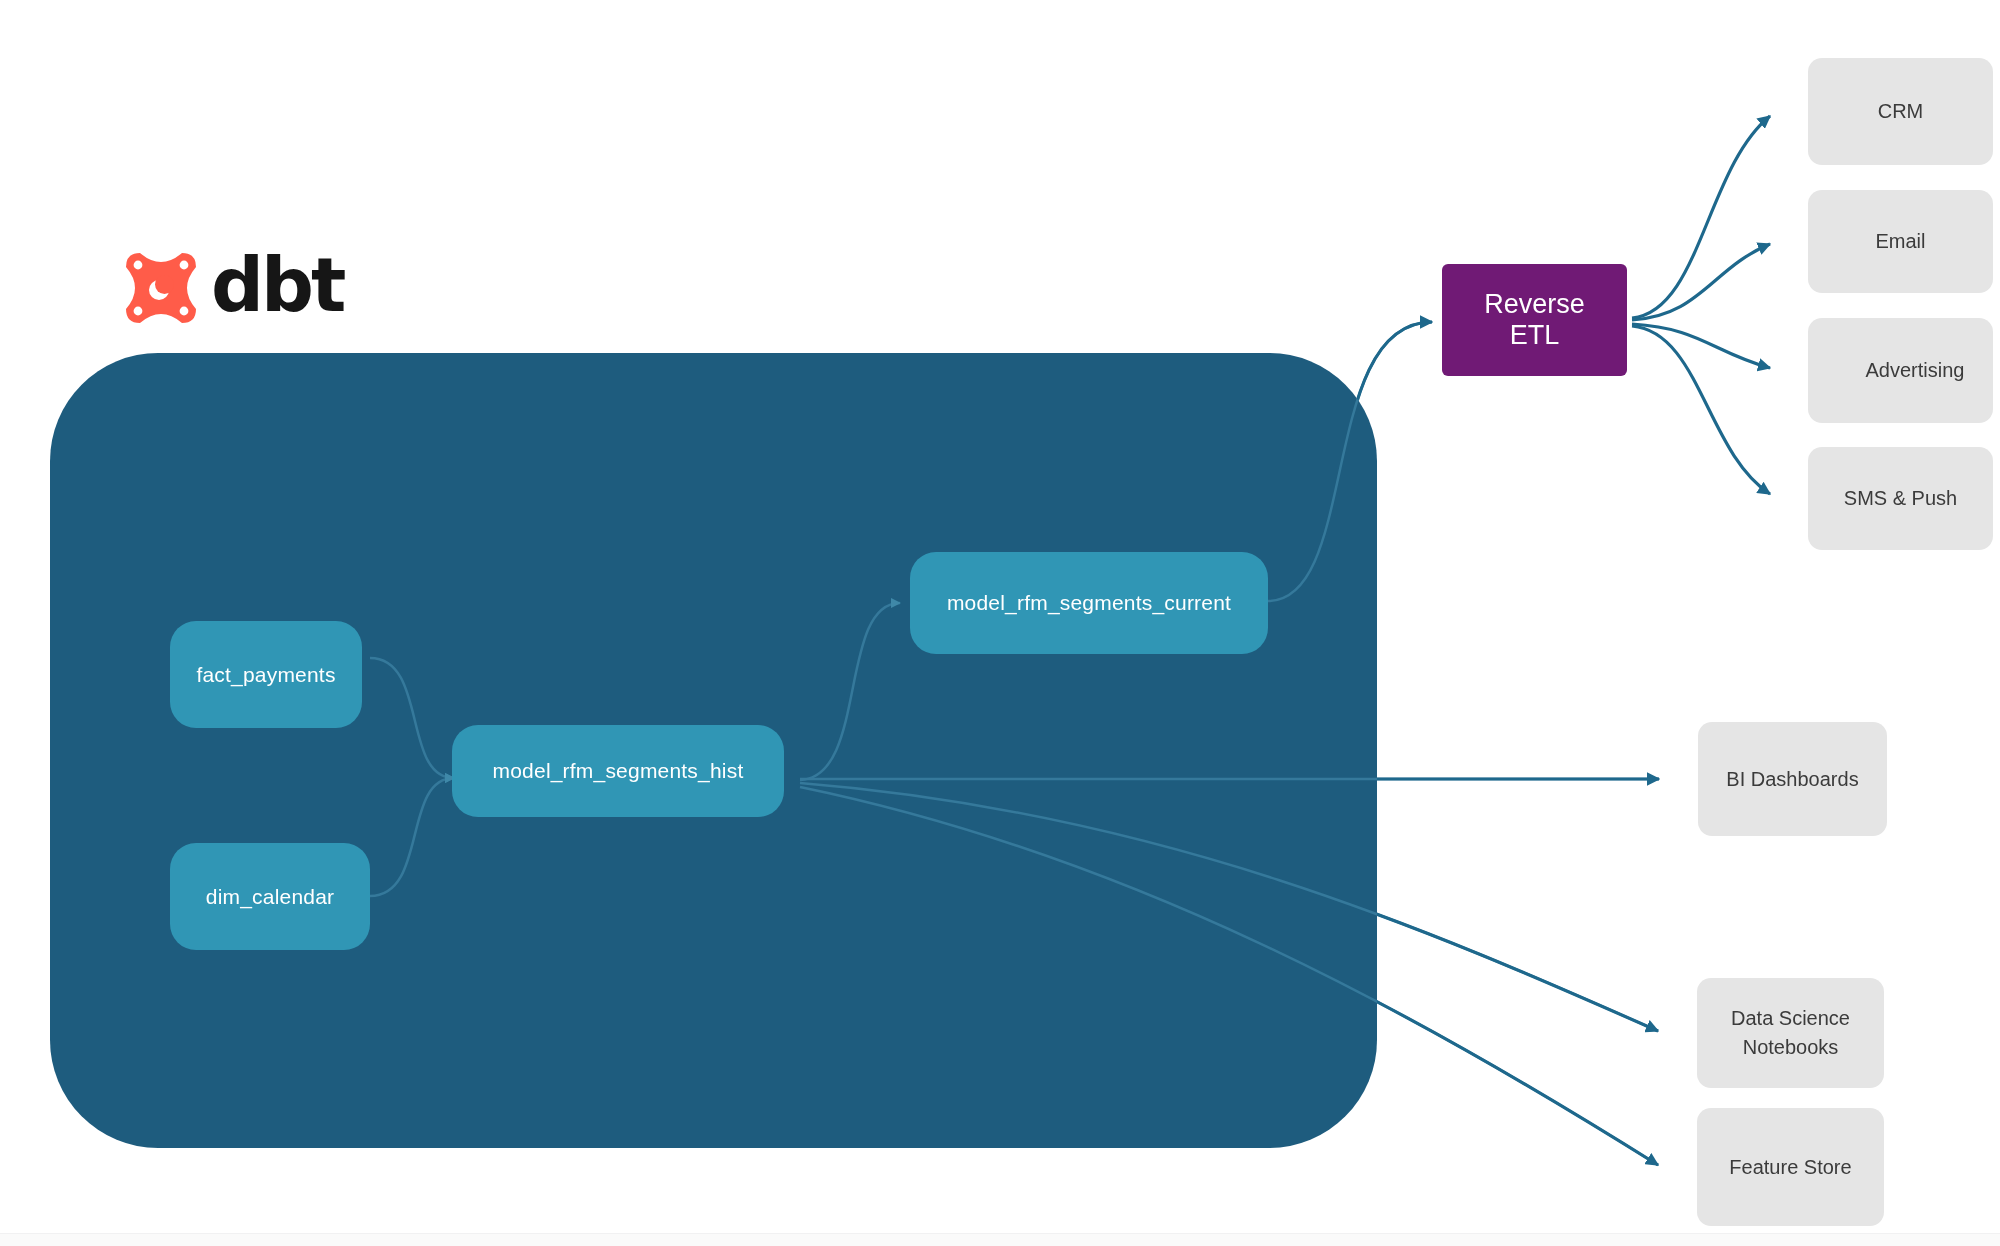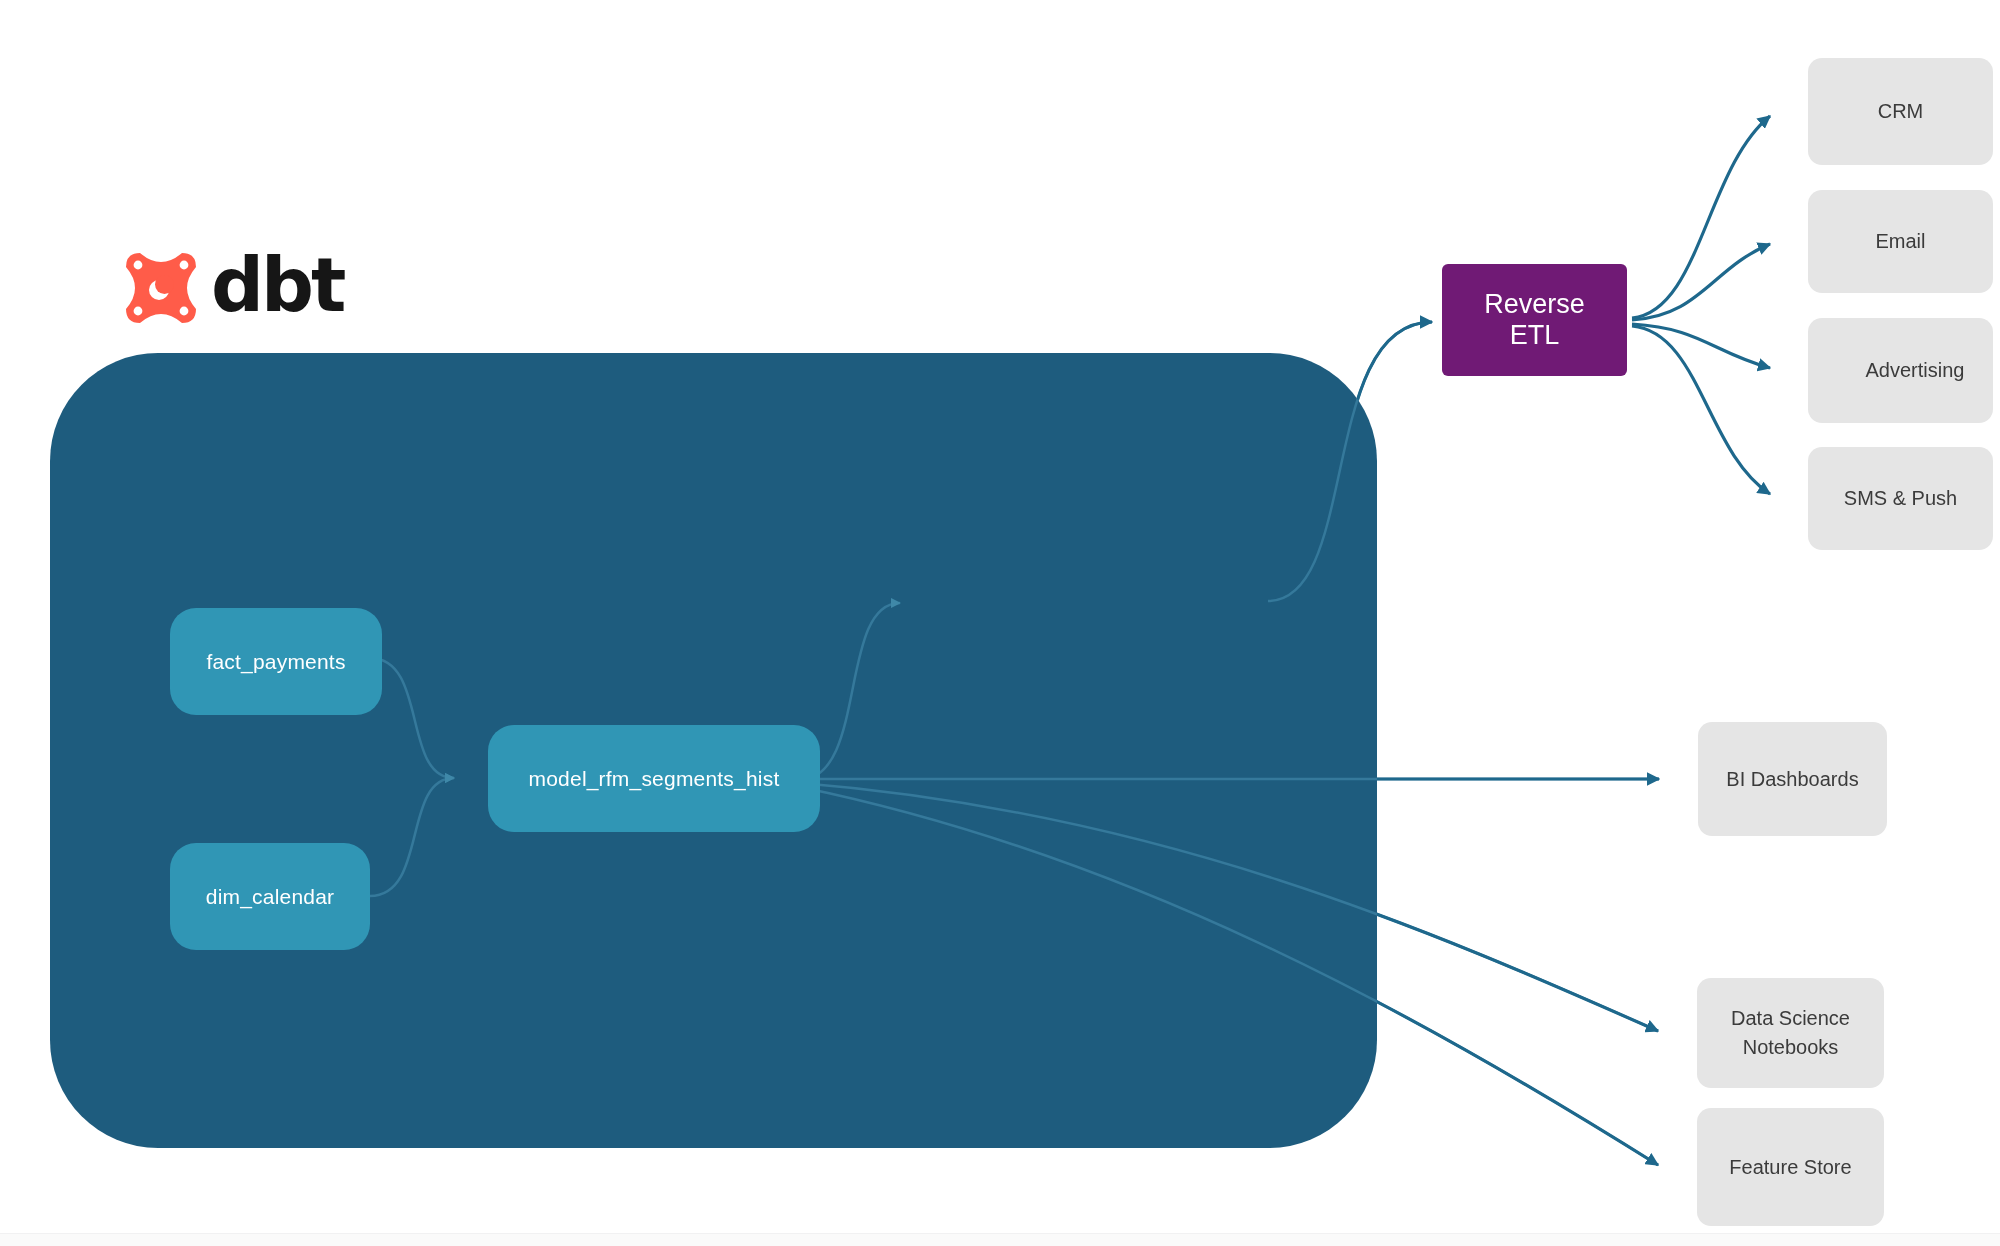--- a/index.html
+++ b/index.html
@@ -34,23 +34,23 @@
     font-size:21px;letter-spacing:.2px;
   }
   .node.etl{
     background:#701a75;color:#ffffff;border-radius:6px;font-size:27px;
   }
   .node.dest{
     background:#e5e5e5;color:#3b3b3b;border-radius:14px;
     font-size:20px;line-height:1.45;margin-left:29px;
   }
 
-  .n-fact{left:170px;top:608px;width:212px;height:107px;text-align:center;}
+  .n-fact{left:170px;top:621px;width:192px;height:107px;text-align:center;}
   .n-dim{left:170px;top:843px;width:200px;height:107px;}
-  .n-hist{left:488px;top:725px;width:332px;height:107px;}
+  .n-hist{left:452px;top:725px;width:332px;height:92px;}
   .n-current{left:910px;top:552px;width:358px;height:102px;}
   .n-retl{left:1442px;top:264px;width:185px;height:112px;}
   .n-crm{left:1779px;top:58px;width:185px;height:107px;}
   .n-email{left:1779px;top:190px;width:185px;height:103px;}
   .n-adv{left:1779px;top:318px;width:185px;height:105px;padding-left:43px;}
   .n-sms{left:1779px;top:447px;width:185px;height:103px;}
   .n-bi{left:1669px;top:722px;width:189px;height:114px;}
   .n-dsn{left:1668px;top:978px;width:187px;height:110px;}
   .n-fs{left:1668px;top:1108px;width:187px;height:118px;}
 
@@ -123,20 +123,23 @@
 
   <div class="node model n-fact">
     <span>fact_payments</span>
   </div>
   <div class="node model n-dim">
     <span>dim_calendar</span>
   </div>
   <div class="node model n-hist">
     <span>model_rfm_segments_hist</span>
   </div>
+  <div class="node model n-current">
+    <span>model_rfm_segments_current</span>
+  </div>
 
   <div class="node etl n-retl">
     <span>Reverse ETL</span>
   </div>
 
   <div class="node dest n-crm">
     <span>CRM</span>
   </div>
   <div class="node dest n-email">
     <span>Email</span>

